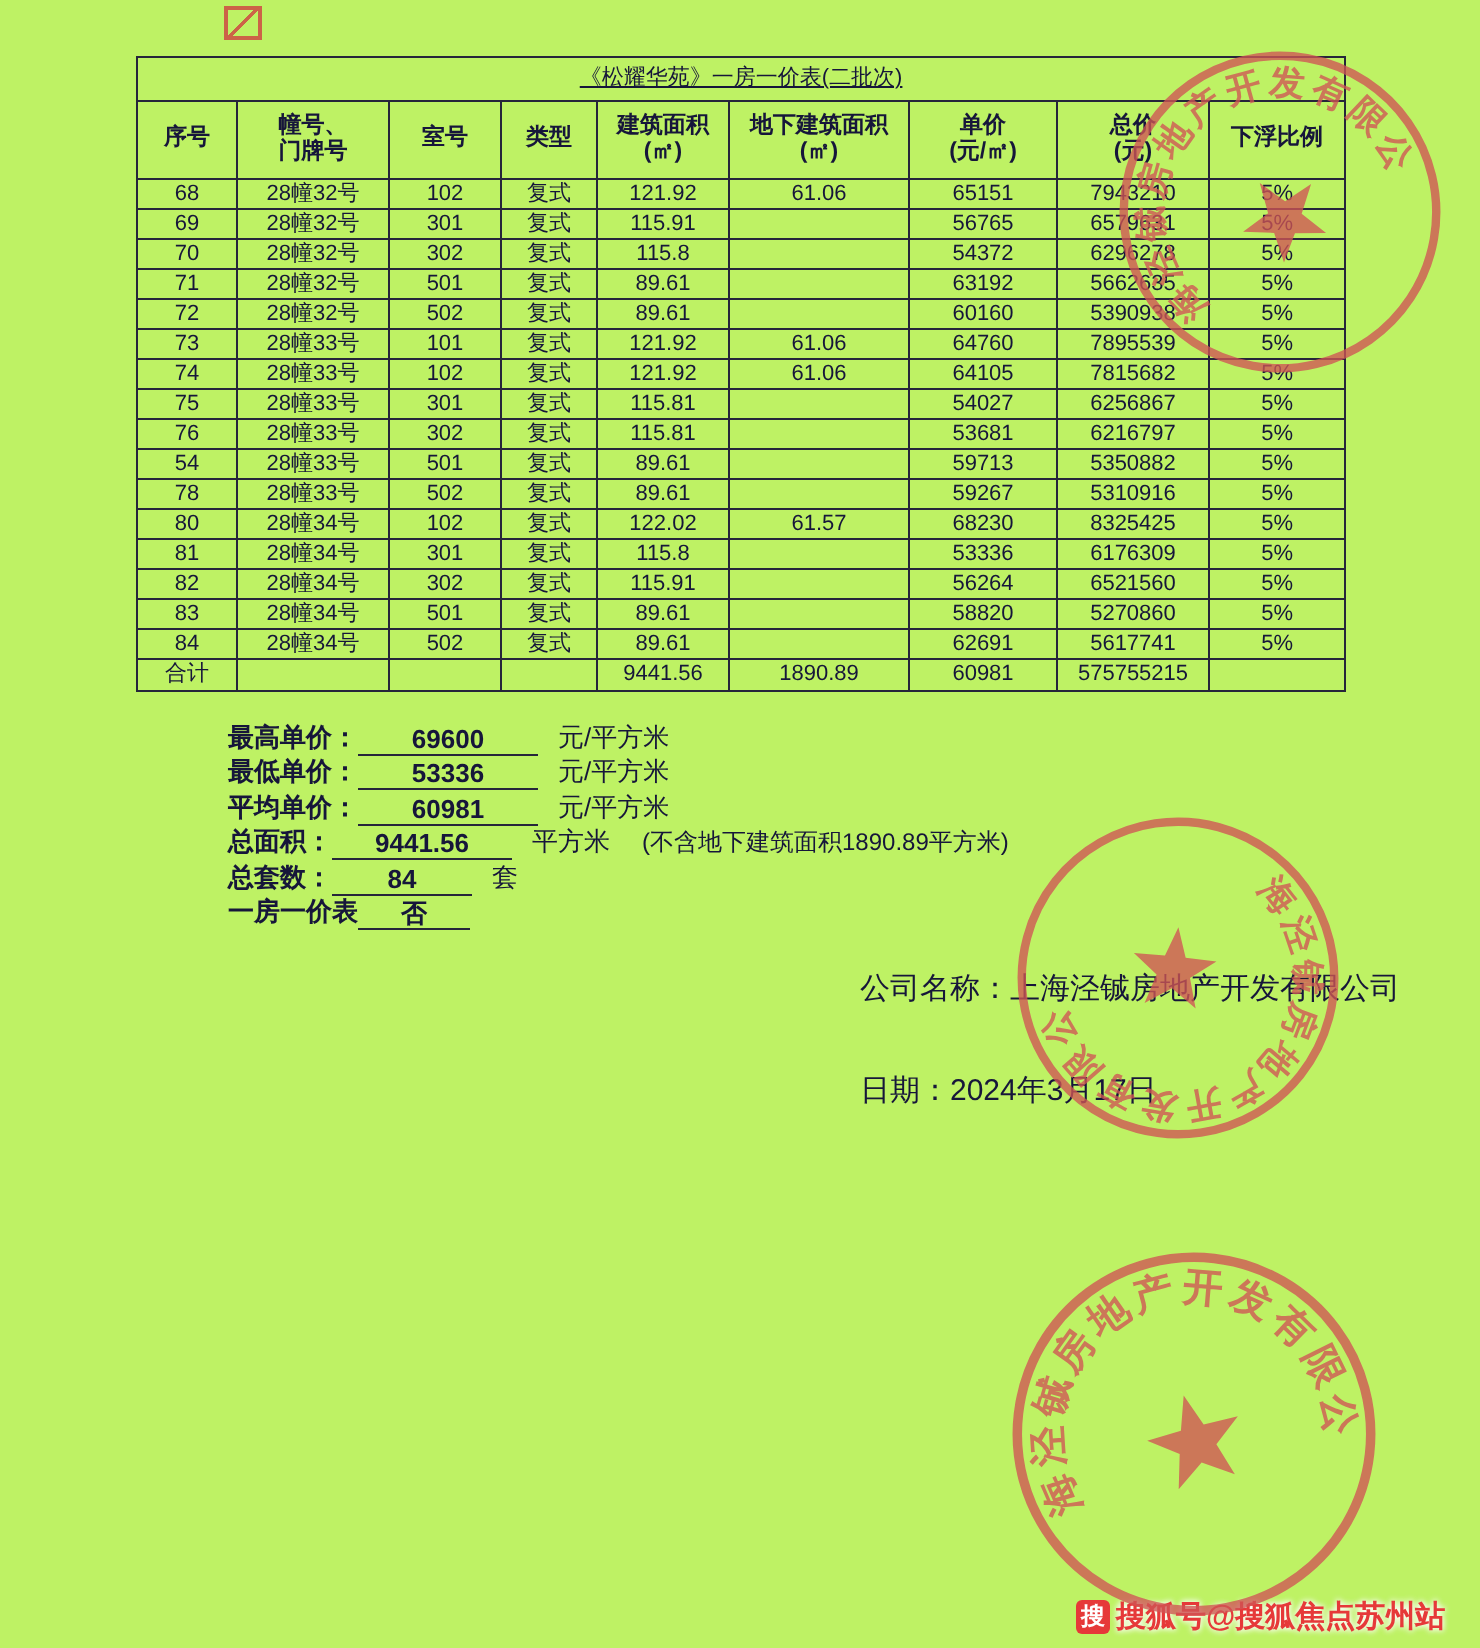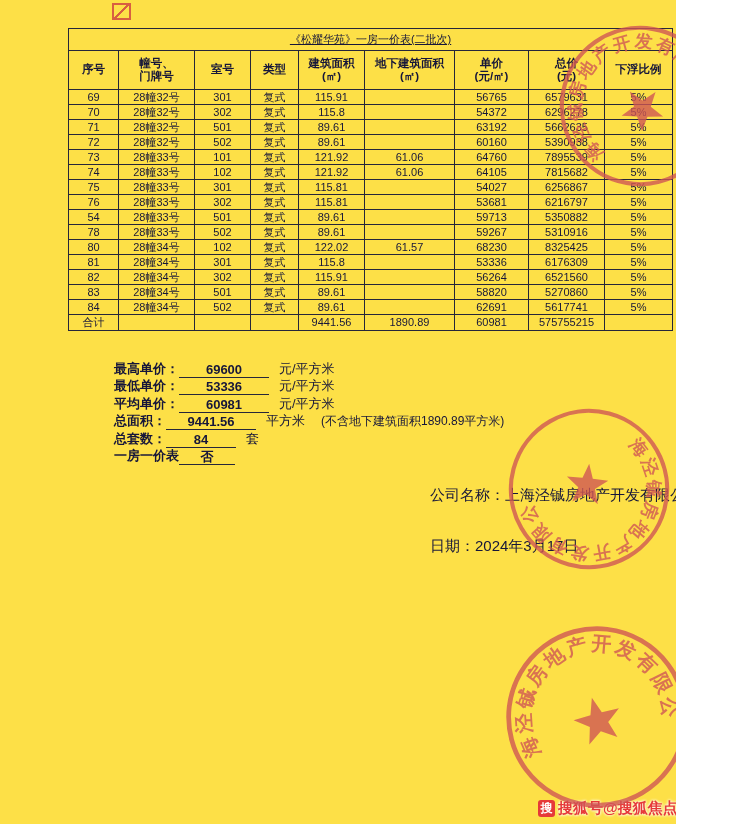--- a/index.html
+++ b/index.html
@@ -1,17 +1,17 @@
 <!DOCTYPE html>
 <html><head>
 <meta charset="utf-8">
 <style>
   html,body{margin:0;padding:0;background:#ffffff;}
   .page{
-    position:relative;width:676px;height:824px;background:#fde047;
+    position:relative;width:740px;height:824px;background:#bef264;
     font-family:"Liberation Sans",sans-serif;color:#16163a;overflow:hidden;
   }
   
   .table-wrap{position:absolute;left:68px;top:28px;}
   table.price{border-collapse:collapse;table-layout:fixed;width:604px;}
   table.price th,table.price td{
     border:1px solid #26263a;font-size:11px;line-height:1.15;padding:0 1px;
     text-align:center;vertical-align:middle;color:#16163a;font-weight:normal;overflow:hidden;
   }
   .title-cell{height:21px;font-size:13.5px;font-weight:bold;}
@@ -94,20 +94,31 @@
 (㎡)</th>
             <th>单价
 (元/㎡)</th>
             <th>总价
 (元)</th>
             <th>下浮比例</th>
           </tr>
       </thead>
       <tbody id="tbody">
           <tr class="data-row">
+            <td>68</td>
+            <td>28幢32号</td>
+            <td>102</td>
+            <td>复式</td>
+            <td>121.92</td>
+            <td>61.06</td>
+            <td>65151</td>
+            <td>7943210</td>
+            <td>5%</td>
+          </tr>
+          <tr class="data-row">
             <td>69</td>
             <td>28幢32号</td>
             <td>301</td>
             <td>复式</td>
             <td>115.91</td>
             <td></td>
             <td>56765</td>
             <td>6579631</td>
             <td>5%</td>
           </tr>

